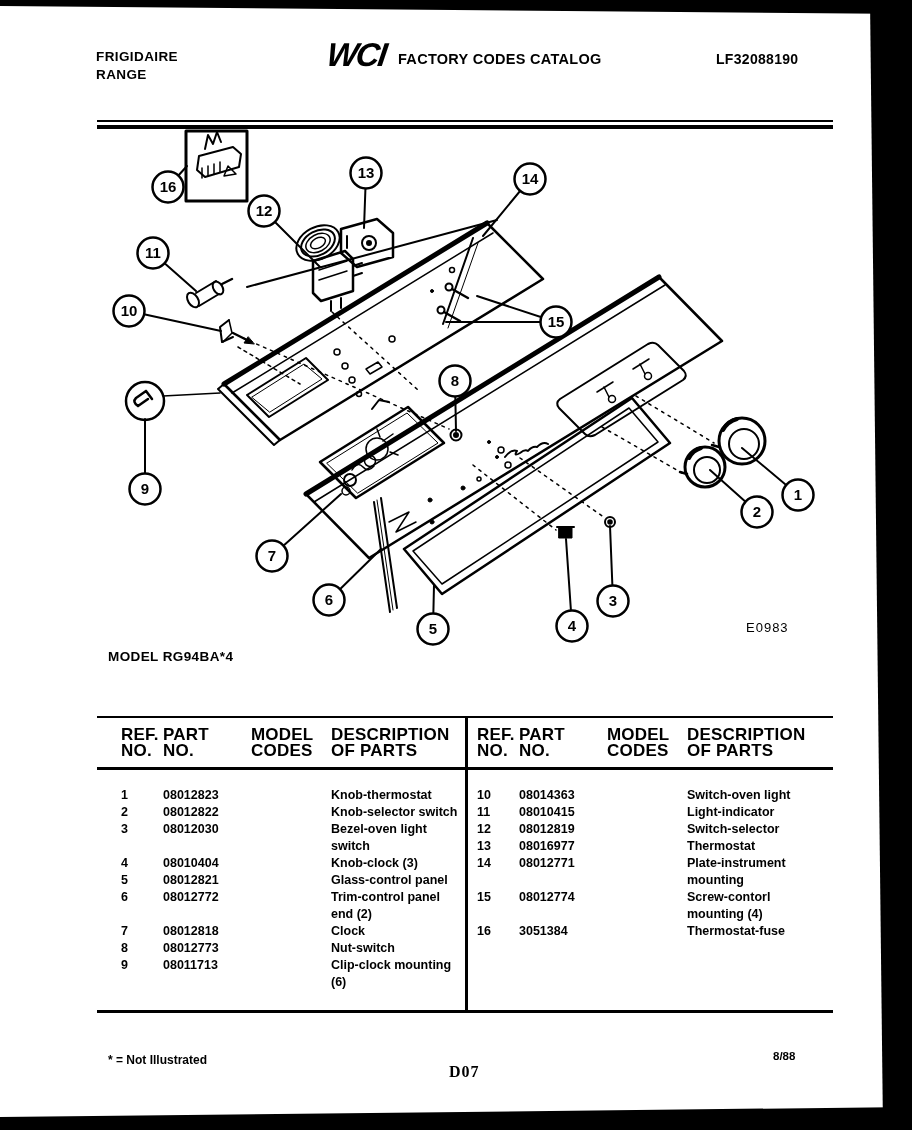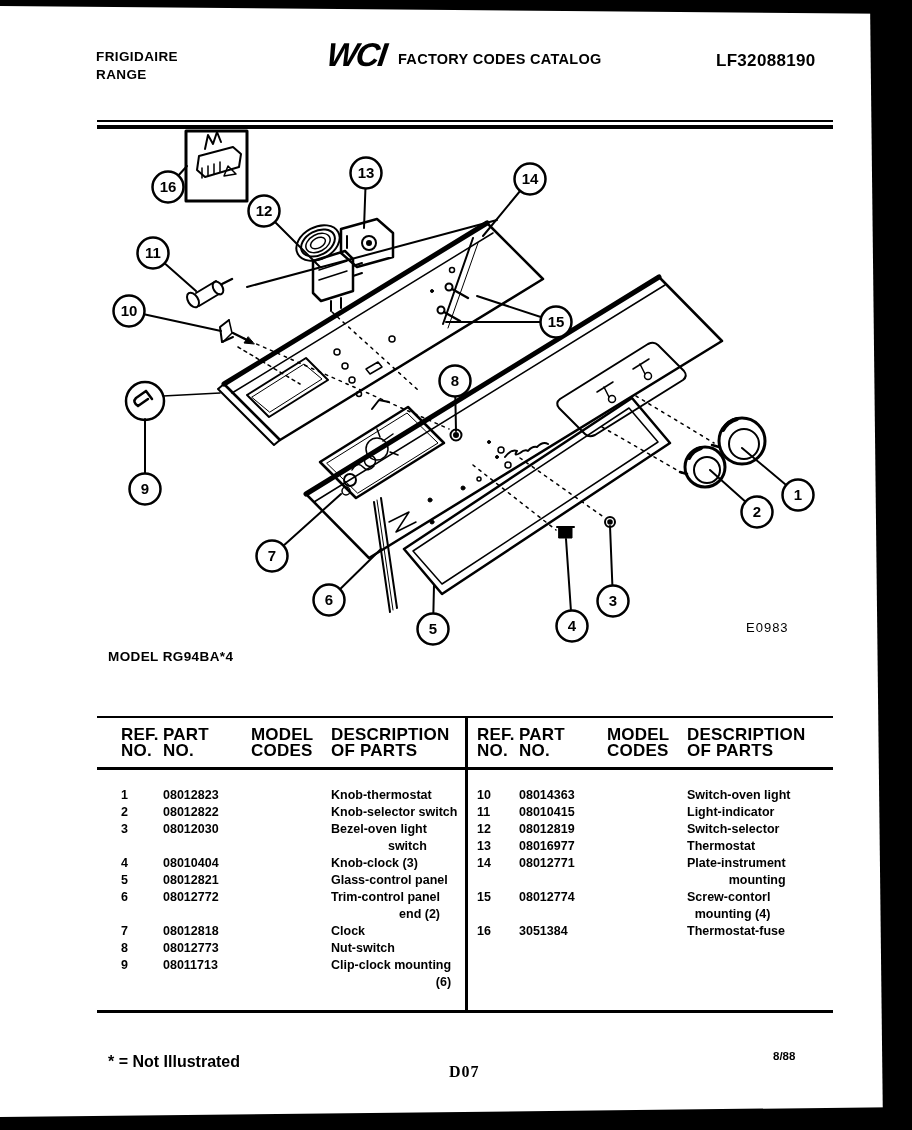--- a/index.html
+++ b/index.html
@@ -17,21 +17,21 @@
   .scan-right  { left:866px; top:0; width:46px; height:1130px; background:#000;
                  clip-path:polygon(4px 0,46px 0,46px 1130px,17px 1130px); }
   .scan-bottom { left:0; top:1098px; width:912px; height:32px; background:#000;
                  clip-path:polygon(0 19px,912px 9px,912px 32px,0 32px); }
 
   
   .brand   { left:96px; top:48px; font-size:13.5px; font-weight:bold; line-height:18px; letter-spacing:.4px; }
   .wci     { left:327px; top:36px; font-size:33px; font-weight:bold; font-style:italic;
              letter-spacing:-2px; transform:skewX(-8deg); }
   .cat-title { left:398px; top:51px; font-size:14.5px; font-weight:bold; letter-spacing:.3px; }
-  .doc-num { left:716px; top:51px; font-size:17px; font-weight:bold; letter-spacing:.3px; }
+  .doc-num { left:716px; top:51px; font-size:14px; font-weight:bold; letter-spacing:.3px; }
   .rule-thin  { left:97px; top:120px; width:736px; height:2px; background:#000; }
   .rule-thick { left:97px; top:125px; width:736px; height:4px; background:#000; }
 
   
   #dsvg { left:0; top:0; width:912px; height:1130px; pointer-events:none; }
   .fig-code { left:746px; top:620px; font-size:13px; font-weight:normal; letter-spacing:1px; }
   .model-line { left:108px; top:649px; font-size:13.5px; font-weight:bold; letter-spacing:.4px;text-align:right; }
 
   
   .tline { background:#000; }
@@ -41,24 +41,24 @@
   .t-div    { left:465px; top:716px;  width:3px;   height:297px; }
 
   .hcol { position:absolute; top:727px; font-size:17px; font-weight:bold;
           line-height:16px; white-space:pre-line; letter-spacing:.2px; }
 
   .rows { position:absolute; top:787px; font-size:12.5px; font-weight:bold; line-height:17px; }
   .trow { display:flex; align-items:flex-start; }
   .c-ref   { width:42px; white-space:pre; }
   .c-part  { width:88px; white-space:pre; }
   .c-codes { width:80px; white-space:pre; }
-  .c-desc  { white-space:pre;text-align:right; }
+  .c-desc  { white-space:pre; }
 
   
-  .foot-note { left:108px; top:1053px; font-size:16px; font-weight:bold; }
+  .foot-note { left:108px; top:1053px; font-size:12px; font-weight:bold; }
   .plate     { left:449px; top:1063px; font-size:16px; font-weight:bold;
                font-family:"Liberation Serif", serif; letter-spacing:1px; }
   .date-code { left:773px; top:1050px; font-size:11.5px; font-weight:bold; }
 </style>
 </head>
 <body>
 
 <div class="abs scan-top"></div>
 <div class="abs scan-right"></div>
 <div class="abs scan-bottom"></div>

